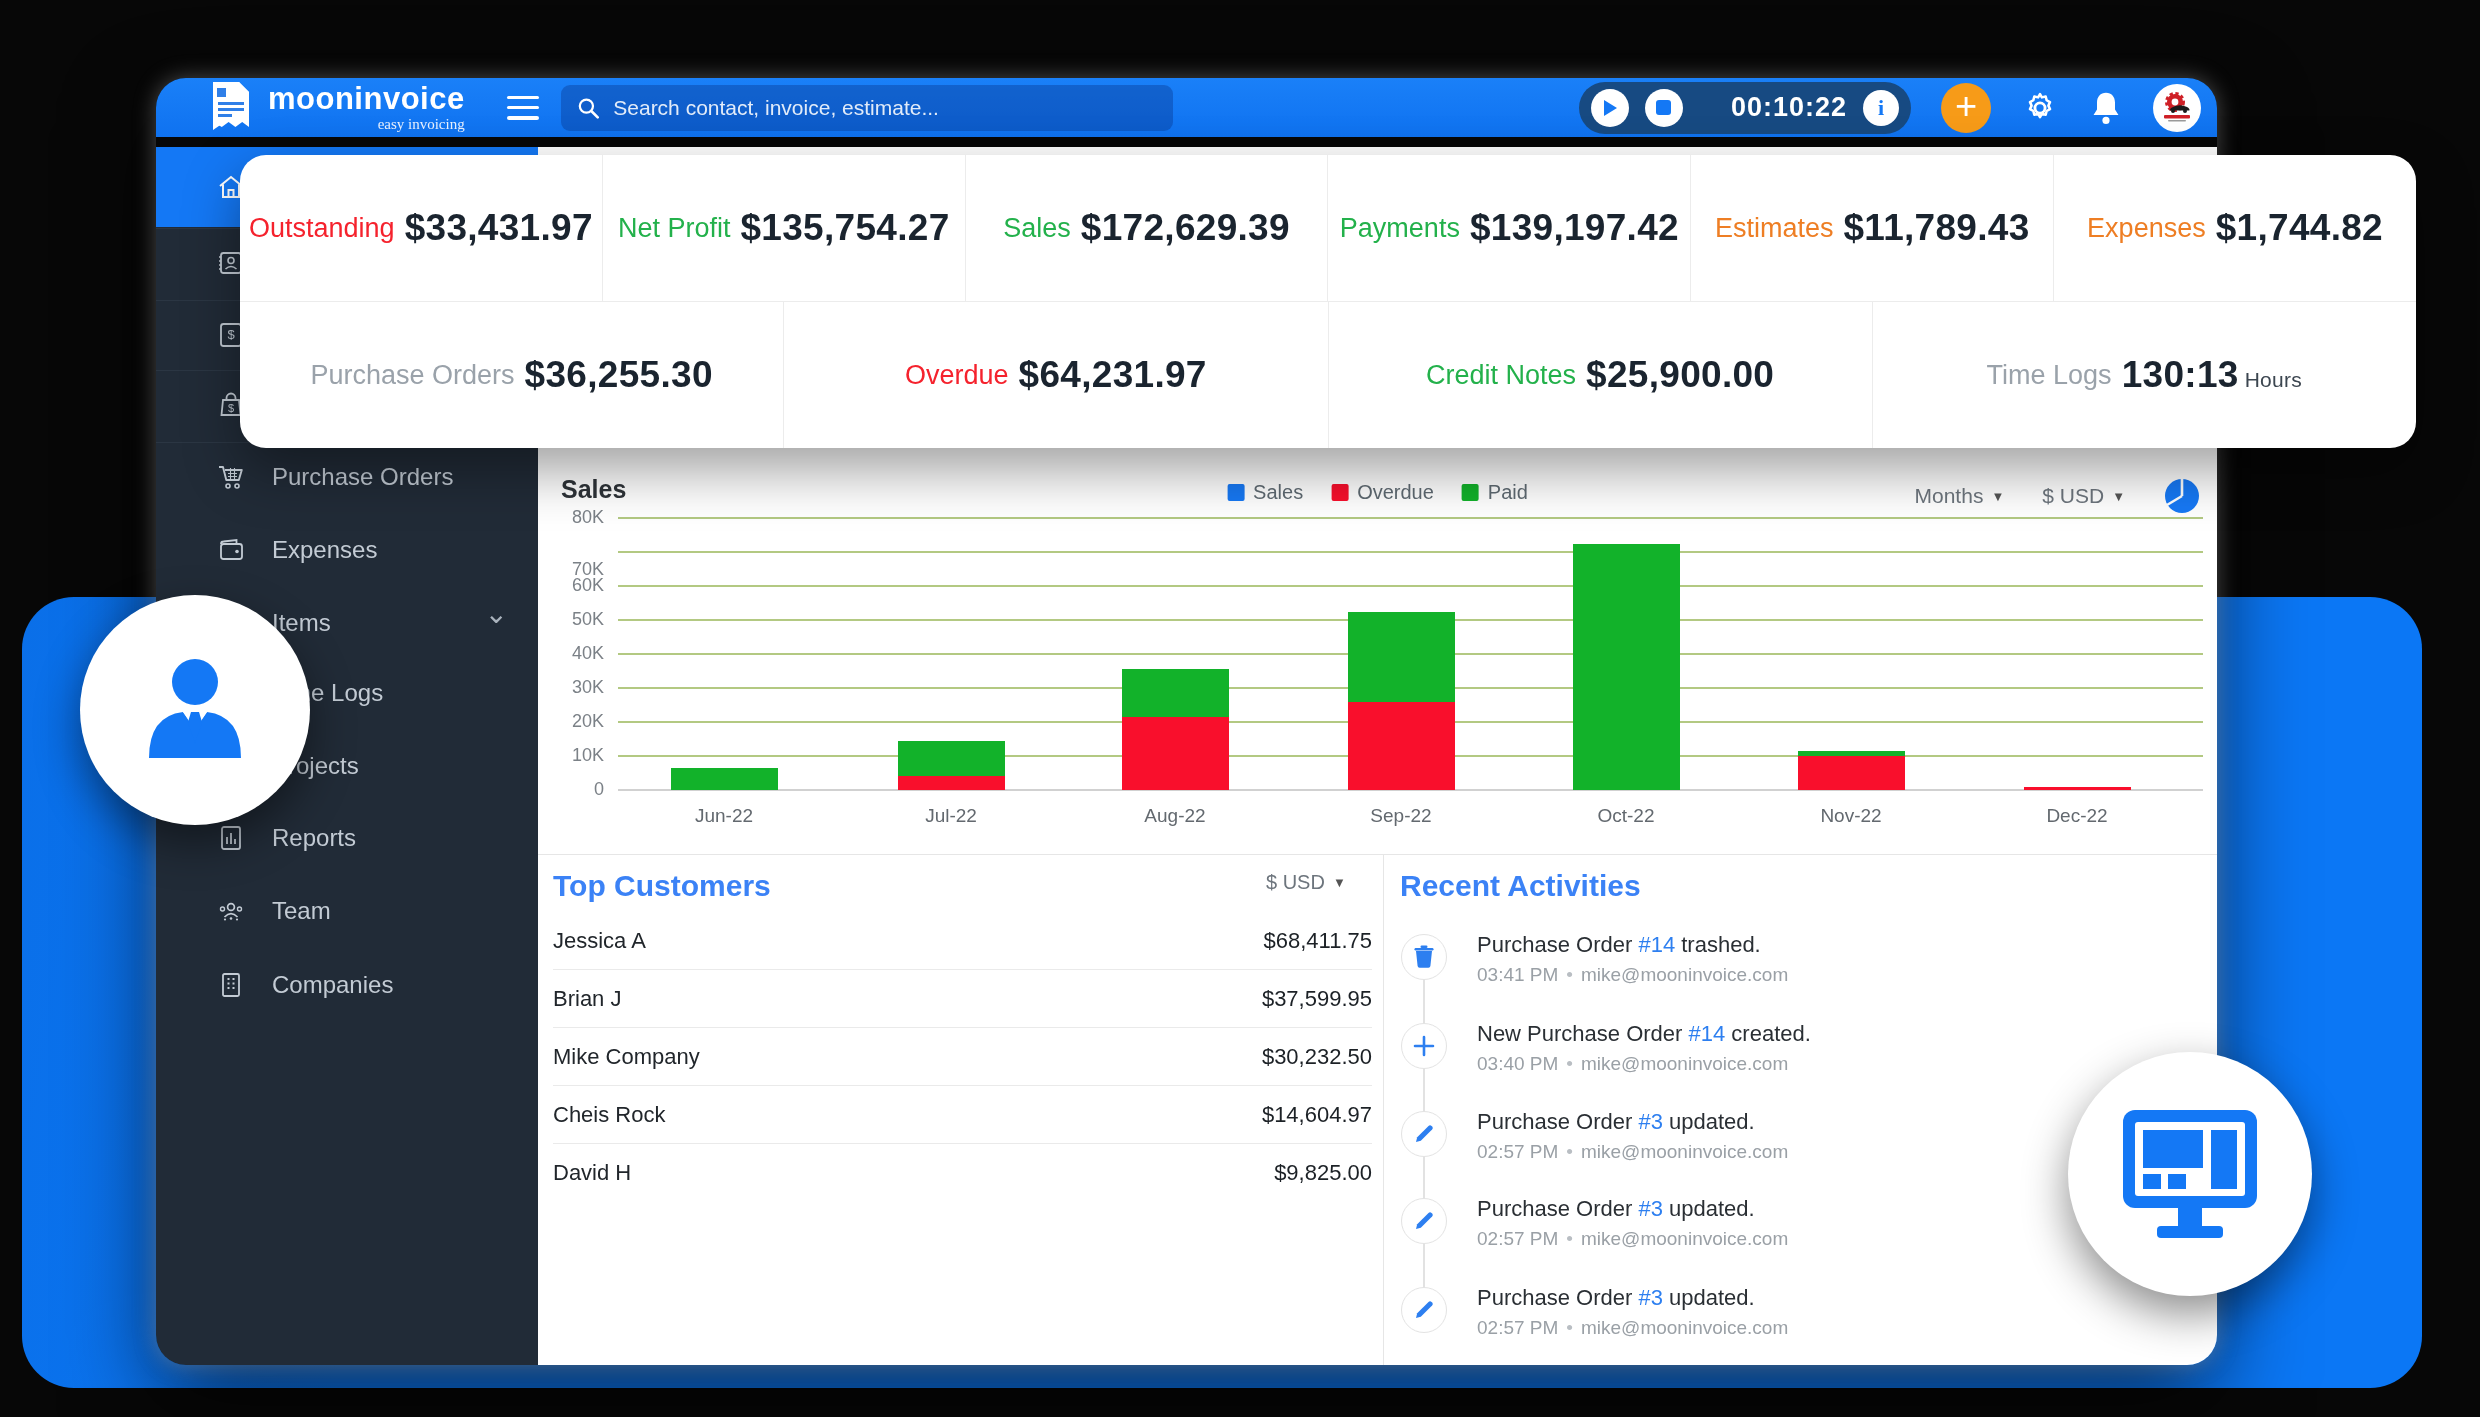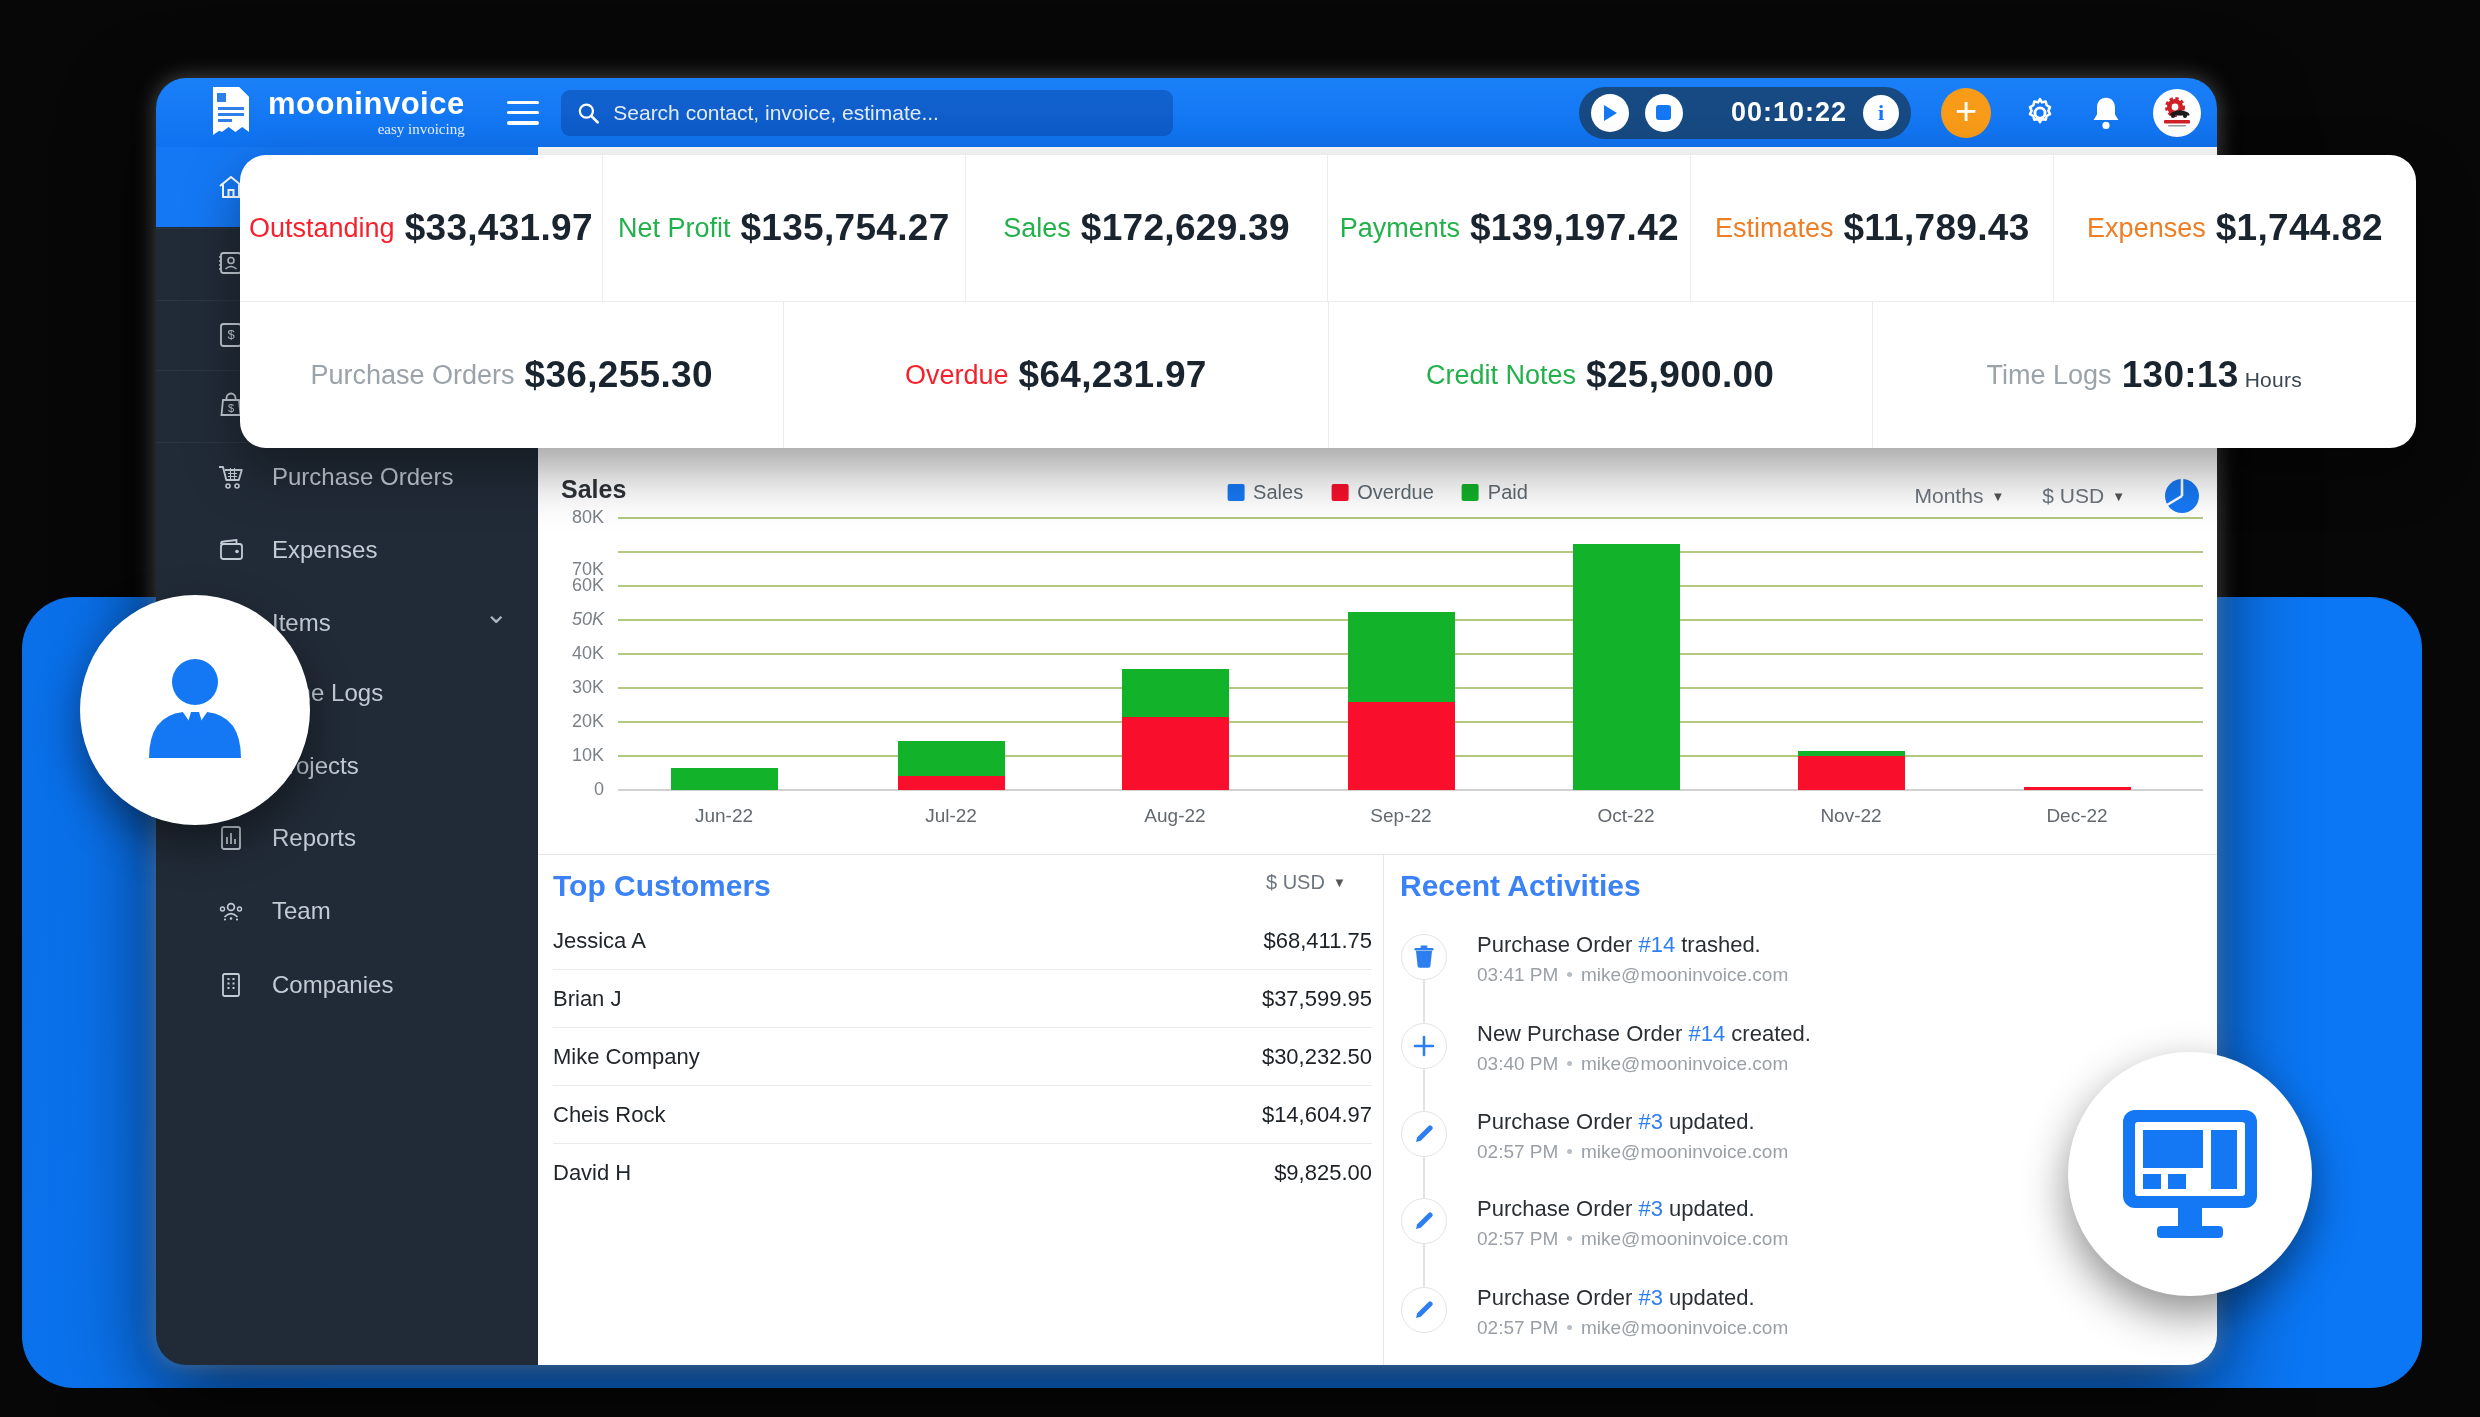--- a/index.html
+++ b/index.html
@@ -12,21 +12,21 @@
 
   
   .float-circle{position:absolute;background:#fff;border-radius:50%;z-index:40;
     box-shadow:0 18px 45px rgba(0,0,0,.45);display:flex;align-items:center;justify-content:center;}
   #person-circle{left:80px;top:595px;width:230px;height:230px;}
   #monitor-circle{left:2068px;top:1052px;width:244px;height:244px;}
 
   
   #window{position:absolute;left:156px;top:78px;width:2061px;height:1287px;border-radius:30px;
     overflow:hidden;z-index:10;box-shadow:0 0 22px rgba(190,190,190,.38),0 35px 90px rgba(0,0,0,.65);}
-  #topbar{position:absolute;left:0;top:0;width:100%;height:69px;background:linear-gradient(180deg,#1a80f8,#0f72f0);
+  #topbar{position:absolute;left:0;top:0;width:100%;height:59px;background:linear-gradient(180deg,#1a80f8,#0f72f0);
     display:flex;align-items:center;padding:0 16px 0 52px;}
   #body{position:absolute;left:0;top:69px;width:100%;height:1218px;display:flex;}
   #sidebar{width:382px;height:100%;background:#212b37;position:relative;flex:none;}
   #main{flex:1;height:100%;background:#ffffff;position:relative;}
 
   
   .brand-wrap{display:flex;align-items:center;gap:14px;}
   .brand-text{display:flex;flex-direction:column;line-height:1;}
   .brand-name{color:#fff;font-size:31px;font-weight:bold;letter-spacing:.5px;}
   .brand-sub{color:#e8f1ff;font-size:15px;text-align:right;margin-top:3px;font-family:Liberation Serif, serif;}
@@ -308,21 +308,21 @@
             <div class="ytick" style="left: 2px; top: 632px;">0</div>
             <div class="gridline" style="left: 80px; width: 1585px; top: 608px;"></div>
             <div class="ytick" style="left: 2px; top: 598px;">10K</div>
             <div class="gridline" style="left: 80px; width: 1585px; top: 574px;"></div>
             <div class="ytick" style="left: 2px; top: 564px;">20K</div>
             <div class="gridline" style="left: 80px; width: 1585px; top: 540px;"></div>
             <div class="ytick" style="left: 2px; top: 530px;">30K</div>
             <div class="gridline" style="left: 80px; width: 1585px; top: 506px;"></div>
             <div class="ytick" style="left: 2px; top: 496px;">40K</div>
             <div class="gridline" style="left: 80px; width: 1585px; top: 472px;"></div>
-            <div class="ytick" style="left: 2px; top: 462px; font-style: italic;">50K</div>
+            <div class="ytick" style="left: 2px; top: 462px;">50K</div>
             <div class="gridline" style="left: 80px; width: 1585px; top: 438px;"></div>
             <div class="ytick" style="left: 2px; top: 428px;">60K</div>
             <div class="gridline" style="left: 80px; width: 1585px; top: 404px;"></div>
             <div class="ytick" style="left: 2px; top: 412px;">70K</div>
             <div class="gridline" style="left: 80px; width: 1585px; top: 370px;"></div>
             <div class="ytick" style="left: 2px; top: 360px;">80K</div>
             <div class="bar-seg" style="left: 132.5px; top: 620.9px; height: 22.1px; background: rgb(18, 178, 42);"></div>
             <div class="xtick" style="left: 116px; top: 658px;">Jun-22</div>
             <div class="bar-seg" style="left: 359.5px; top: 629.4px; height: 13.6px; background: rgb(249, 15, 44);"></div>
             <div class="bar-seg" style="left: 359.5px; top: 593.7px; height: 35.7px; background: rgb(18, 178, 42);"></div>

